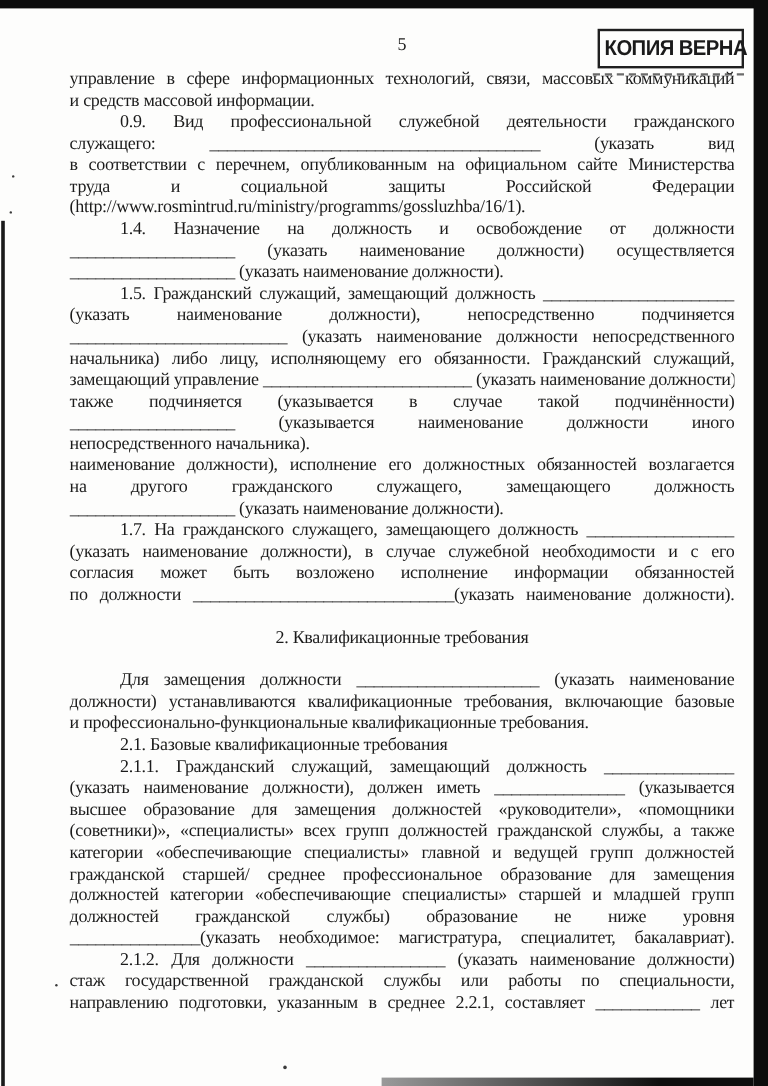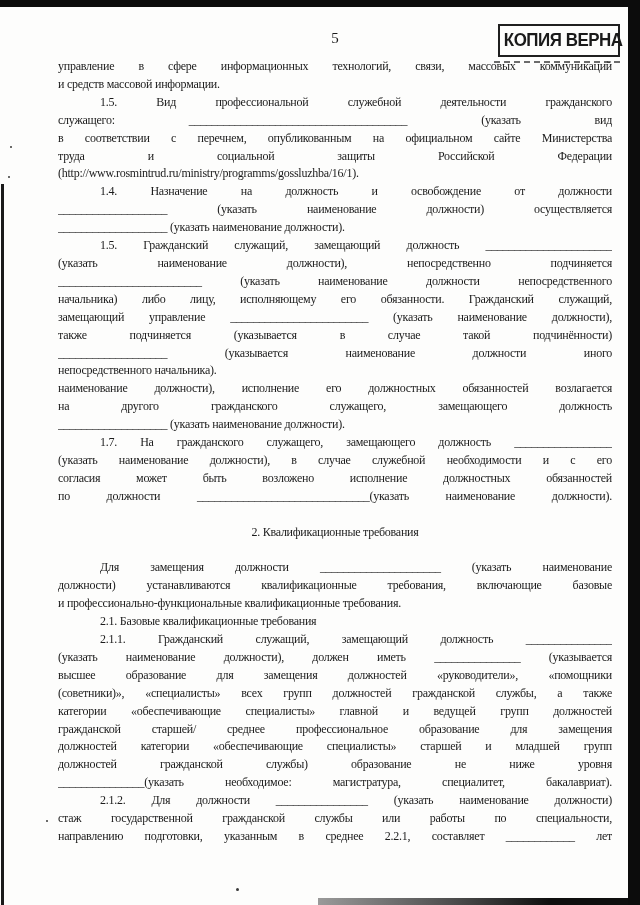--- a/index.html
+++ b/index.html
@@ -22,21 +22,21 @@
   .stamp{position:absolute;top:24px;left:498px;width:118px;height:29px;
     border:2.5px solid #1f1f1f;display:flex;align-items:center;justify-content:flex-start;
     background:transparent;}
   .stamp::after{content:"";position:absolute;left:-6px;right:-2px;bottom:-8px;
     border-bottom:2px dashed rgba(30,30,30,.65);}
   .stamp-text{font-family:"Liberation Sans","DejaVu Sans",sans-serif;font-weight:700;
     font-size:18px;letter-spacing:-0.5px;white-space:nowrap;transform:scaleX(0.94);
     color:#1a1a1a;}
   
   .content{position:absolute;top:58px;left:58px;width:554px;
-    font-size:12px;line-height:17.9px;letter-spacing:-0.25px;text-align:justify;}
+    font-size:15px;line-height:17.9px;letter-spacing:-0.25px;text-align:justify;}
   .line{min-height:17.9px;overflow:hidden;white-space:nowrap;}
   .line.j{text-align:justify;text-align-last:justify;}
   .line.c{text-align:right;text-align-last:center;}
   .line.i{text-indent:42px;}
 </style>
 </head>
 <body>
 
 <div class="page">
 
@@ -51,42 +51,42 @@
 
   <div class="page-number">5</div>
 
   <div class="stamp">
     <span class="stamp-text">КОПИЯ ВЕРНА</span>
   </div>
 
   <div class="content">
       <div class="line j">управление в сфере информационных технологий, связи, массовых коммуникаций</div>
       <div class="line">и средств массовой информации.</div>
-      <div class="line j i">1.5. Вид профессиональной служебной деятельности гражданского</div>
+      <div class="line j i">0.9. Вид профессиональной служебной деятельности гражданского</div>
       <div class="line j">служащего: ______________________________________ (указать вид</div>
       <div class="line j">в соответствии с перечнем, опубликованным на официальном сайте Министерства</div>
       <div class="line j">труда и социальной защиты Российской Федерации</div>
       <div class="line">(http://www.rosmintrud.ru/ministry/programms/gossluzhba/16/1).</div>
       <div class="line j i">1.4. Назначение на должность и освобождение от должности</div>
       <div class="line j">___________________ (указать наименование должности) осуществляется</div>
       <div class="line">___________________ (указать наименование должности).</div>
       <div class="line j i">1.5. Гражданский служащий, замещающий должность ______________________</div>
       <div class="line j">(указать наименование должности), непосредственно подчиняется</div>
       <div class="line j">_________________________ (указать наименование должности непосредственного</div>
       <div class="line j">начальника) либо лицу, исполняющему его обязанности. Гражданский служащий,</div>
       <div class="line j">замещающий управление ________________________ (указать наименование должности),</div>
       <div class="line j">также подчиняется (указывается в случае такой подчинённости)</div>
       <div class="line j">___________________ (указывается наименование должности иного</div>
       <div class="line">непосредственного начальника).</div>
       <div class="line j">наименование должности), исполнение его должностных обязанностей возлагается</div>
       <div class="line j">на другого гражданского служащего, замещающего должность</div>
       <div class="line">___________________ (указать наименование должности).</div>
       <div class="line j i">1.7. На гражданского служащего, замещающего должность _________________</div>
       <div class="line j">(указать наименование должности), в случае служебной необходимости и с его</div>
-      <div class="line j">согласия может быть возложено исполнение должностных обязанностей</div>
+      <div class="line j">согласия может быть возложено исполнение информации обязанностей</div>
       <div class="line j">по должности ______________________________(указать наименование должности).</div>
       <div class="line"></div>
       <div class="line c">2. Квалификационные требования</div>
       <div class="line"></div>
       <div class="line j i">Для замещения должности _____________________ (указать наименование</div>
       <div class="line j">должности) устанавливаются квалификационные требования, включающие базовые</div>
       <div class="line">и профессионально-функциональные квалификационные требования.</div>
       <div class="line i">2.1. Базовые квалификационные требования</div>
       <div class="line j i">2.1.1. Гражданский служащий, замещающий должность _______________</div>
       <div class="line j">(указать наименование должности), должен иметь _______________ (указывается</div>

